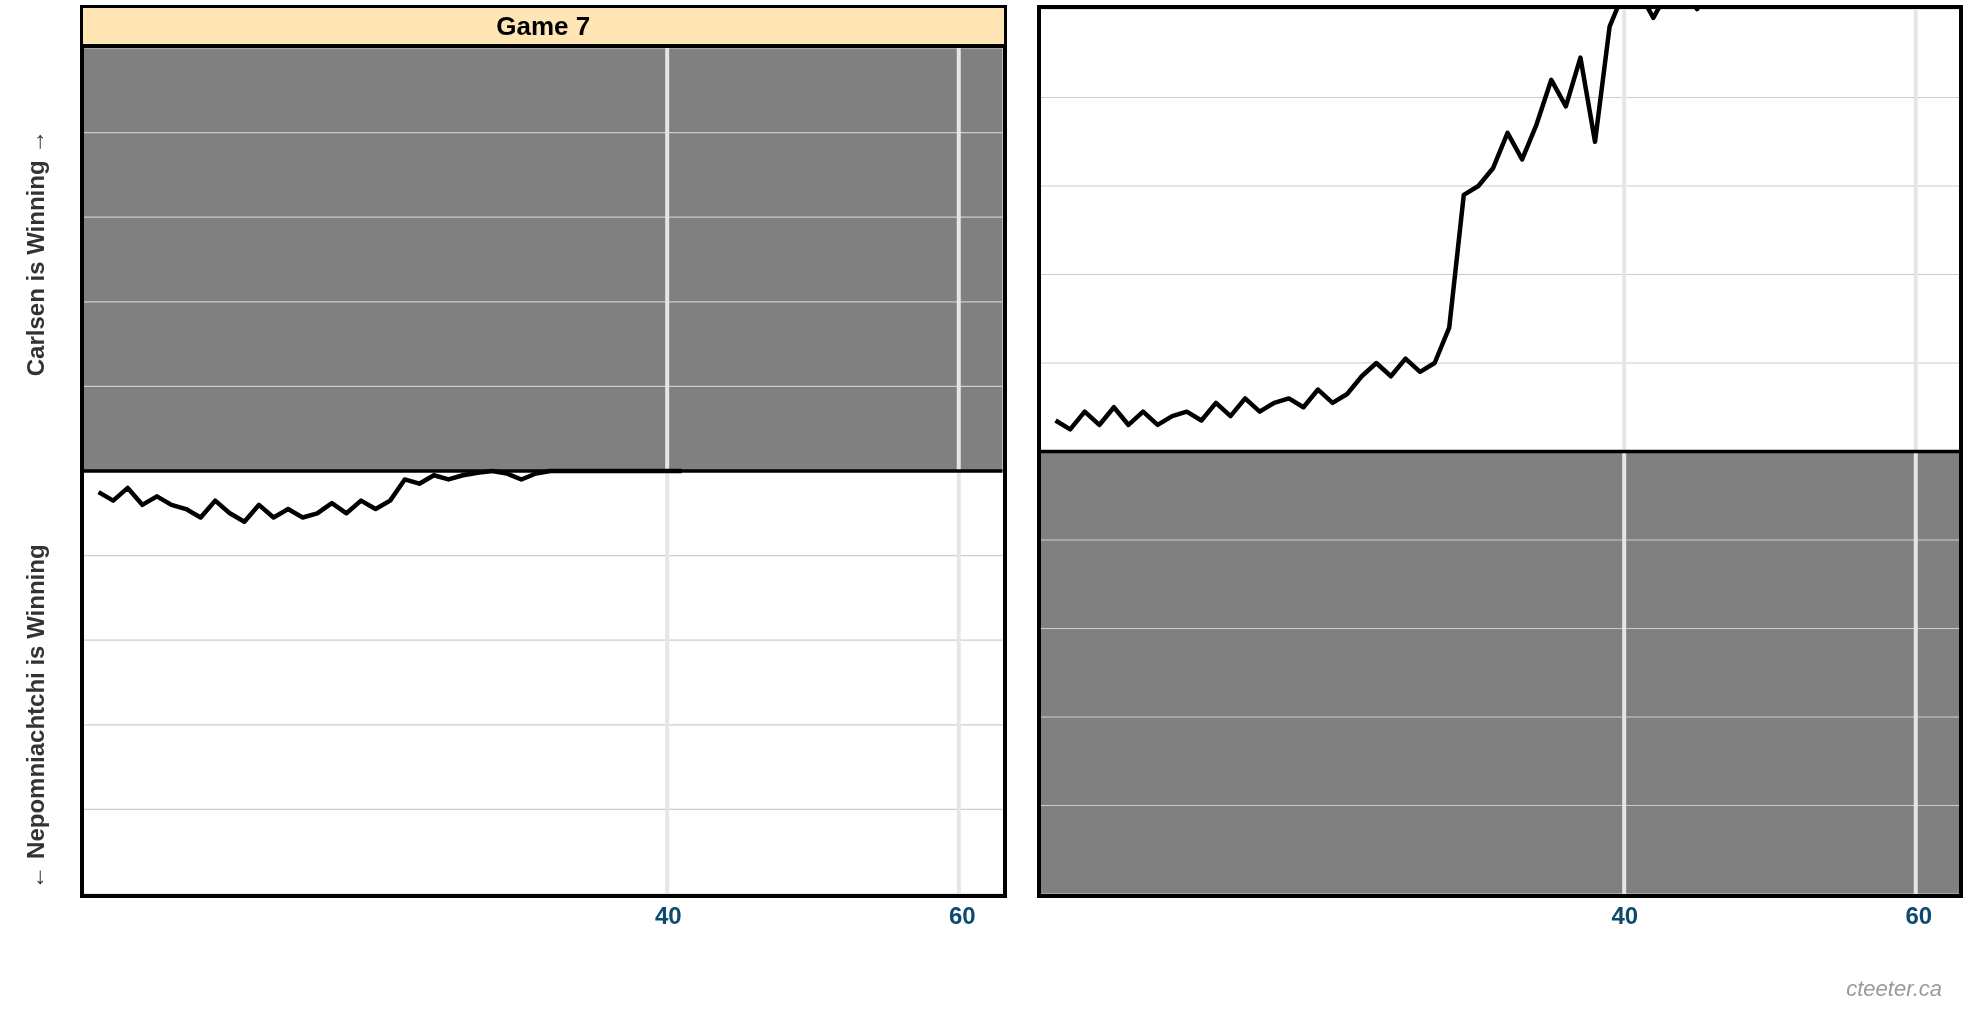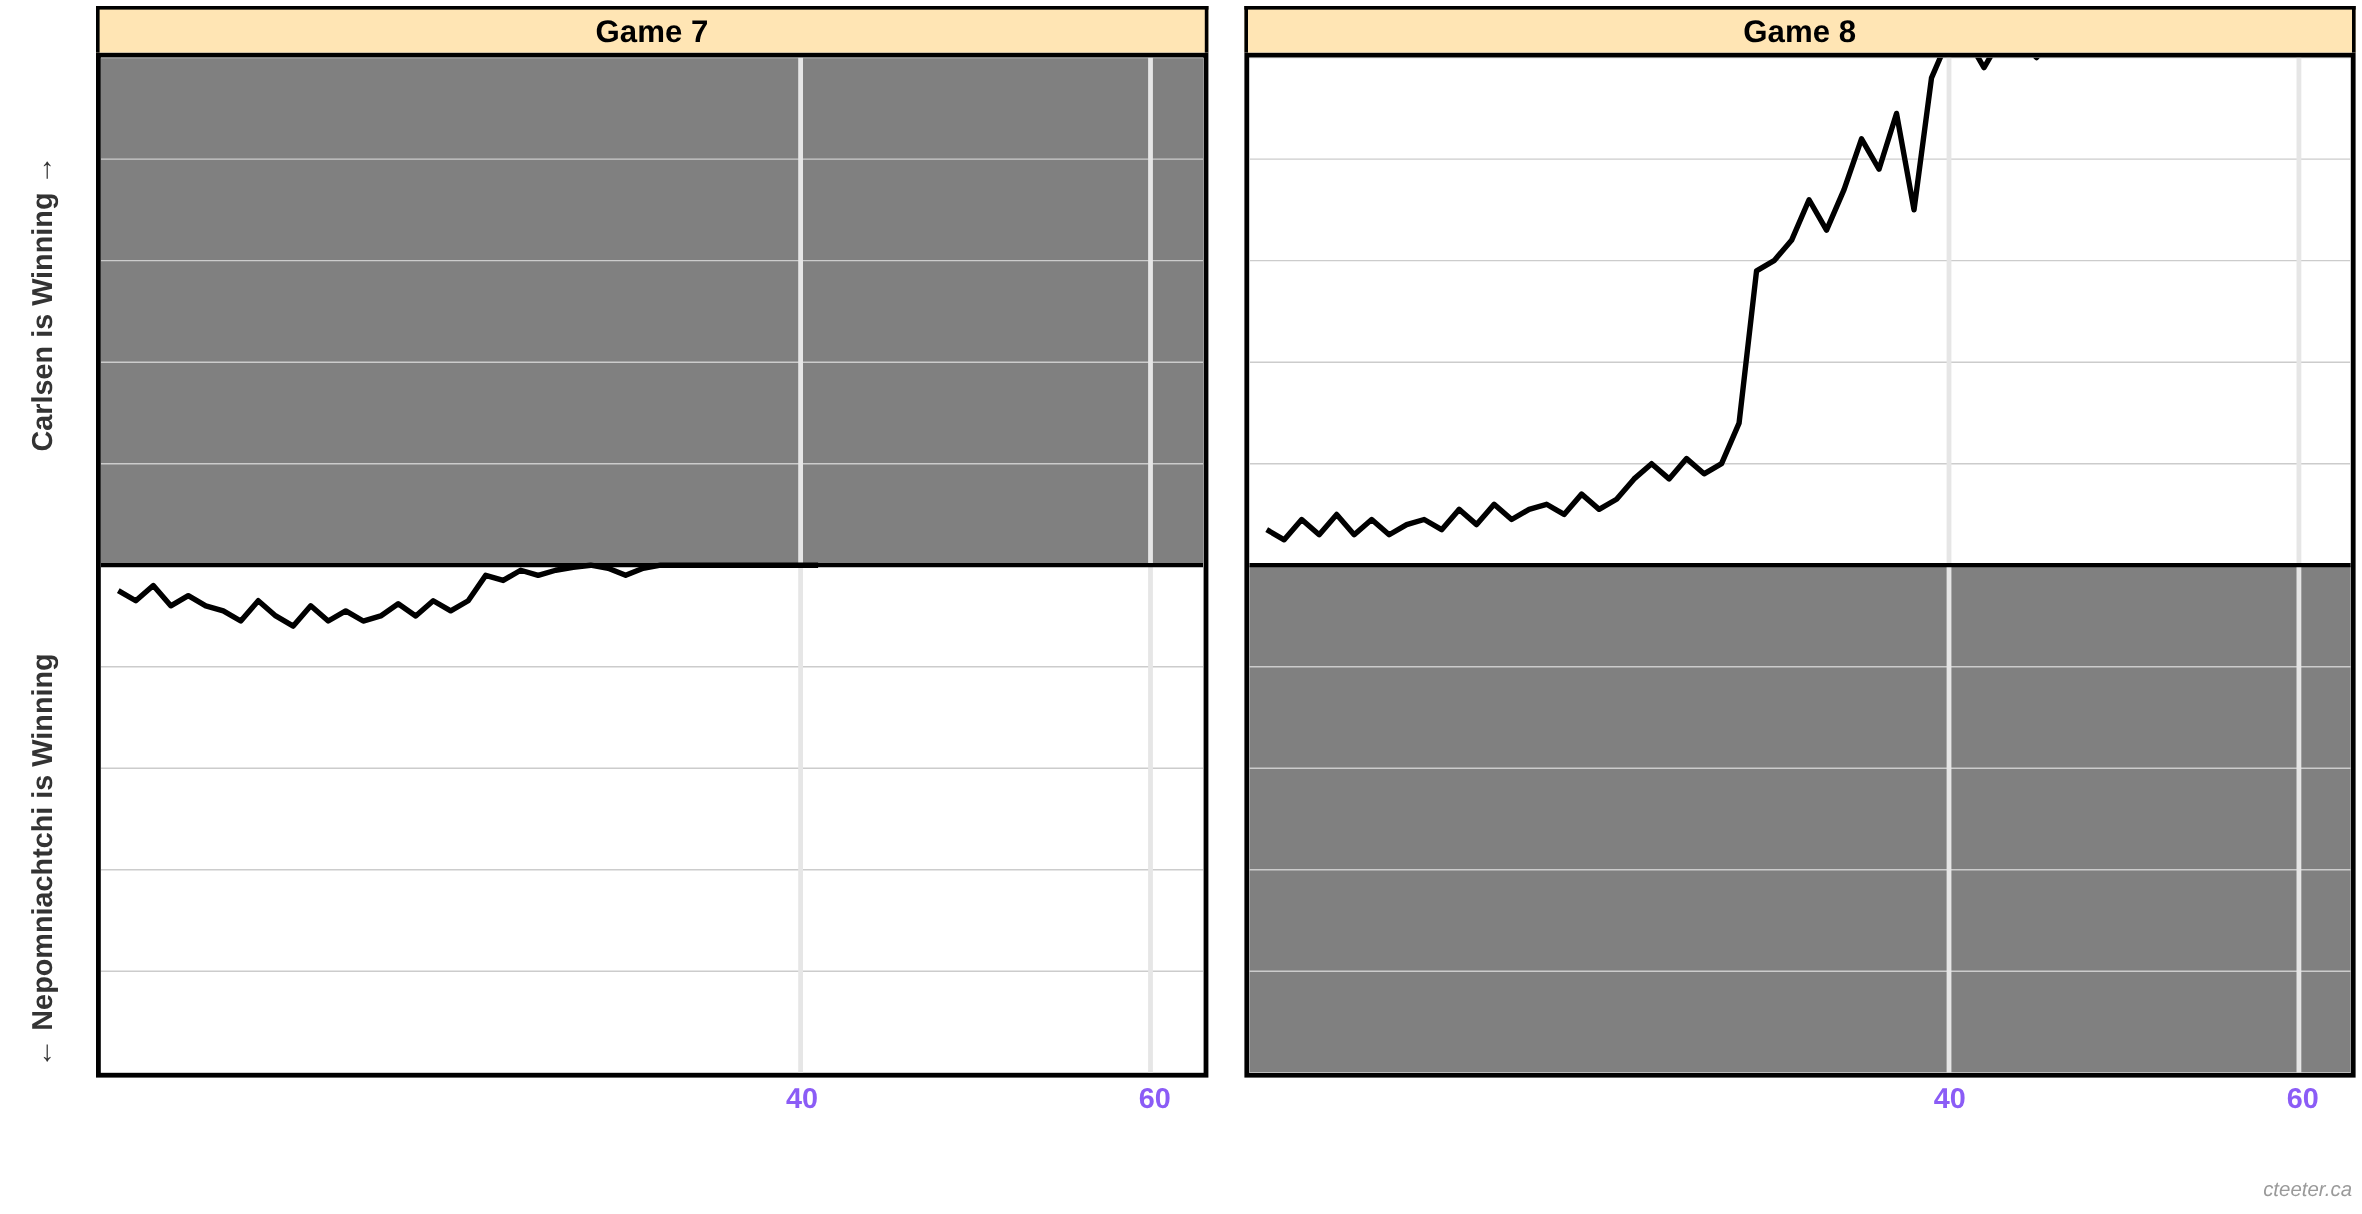--- a/index.html
+++ b/index.html
@@ -75,43 +75,43 @@
     inset: 0;
     width: 100%;
     height: 100%;
     display: block;
   }
   .xticks {
     height: 34px;
     position: relative;
     font-size: 24px;
     font-weight: 600;
-    color: #8b5cf6;
+    color: #0c4a6e;
   }
   .xtick {
     position: absolute;
     top: 4px;
     transform: translateX(-50%);
   }
   .xlabel {
     position: absolute;
     left: 0;
     right: 0;
     bottom: 38px;
     text-align: center;
     font-size: 28px;
     font-weight: 700;
   }
   .credit {
     position: absolute;
-    right: 8px;
+    right: 26px;
     bottom: 10px;
     font-style: italic;
     color: #9a9a9a;
-    font-size: 17px;
+    font-size: 22px;
   }
 </style>
 </head>
 <body>
 
 <div class="wrap">
 
   <div class="ylabels">
     <span class="ylabel top">Carlsen is Winning →</span>
     <span class="ylabel bottom">← Nepomniachtchi is Winning</span>
@@ -141,21 +141,20 @@
             <path d="M15.873015873015872 525 L31.746031746031743 535 L47.61904761904761 520 L63.49206349206349 540 L79.36507936507937 530 L95.23809523809523 540 L111.1111111111111 545 L126.98412698412697 555 L142.85714285714286 535 L158.73015873015873 550 L174.60317460317458 560 L190.47619047619045 540 L206.34920634920633 555 L222.2222222222222 545 L238.09523809523807 555 L253.96825396825395 550 L269.8412698412698 538 L285.7142857142857 550 L301.58730158730157 535 L317.46031746031747 545 L333.3333333333333 535 L349.20634920634916 509.99999999999994 L365.07936507936506 515 L380.9523809523809 505 L396.8253968253968 509.99999999999994 L412.69841269841265 505 L428.57142857142856 501.99999999999994 L444.4444444444444 500 L460.3174603174603 503 L476.19047619047615 509.99999999999994 L492.06349206349205 503 L507.9365079365079 500 L523.8095238095239 500 L539.6825396825396 500 L555.5555555555555 500 L571.4285714285714 500 L587.3015873015873 500 L603.1746031746031 500 L619.047619047619 500 L634.9206349206349 500 L650.7936507936508 500 " fill="none" stroke="#000000" stroke-width="4.5" vector-effect="non-scaling-stroke" stroke-linejoin="round"></path>
           </svg>
       </div>
       <div class="xticks" id="xticks-0">
           <span class="xtick" style="left: 63.4921%;">40</span>
           <span class="xtick" style="left: 95.2381%;">60</span>
         </div>
     </div>
 
     <div class="panel">
-      <div class="strip">Game 8</div>
       <div class="plotouter">
         <svg class="plot" id="svg-1" preserveAspectRatio="none" viewBox="0 0 1000 1000">
             <rect x="0" y="500" width="1000" height="500" fill="#808080"></rect>
             <line x1="0" x2="1000" y1="1000" y2="1000" stroke="#cccccc" stroke-width="1.2" vector-effect="non-scaling-stroke"></line>
             <line x1="0" x2="1000" y1="900" y2="900" stroke="#cccccc" stroke-width="1.2" vector-effect="non-scaling-stroke"></line>
             <line x1="0" x2="1000" y1="800" y2="800" stroke="#cccccc" stroke-width="1.2" vector-effect="non-scaling-stroke"></line>
             <line x1="0" x2="1000" y1="700" y2="700" stroke="#cccccc" stroke-width="1.2" vector-effect="non-scaling-stroke"></line>
             <line x1="0" x2="1000" y1="600" y2="600" stroke="#cccccc" stroke-width="1.2" vector-effect="non-scaling-stroke"></line>
             <line x1="0" x2="1000" y1="500" y2="500" stroke="#cccccc" stroke-width="1.2" vector-effect="non-scaling-stroke"></line>
             <line x1="0" x2="1000" y1="400" y2="400" stroke="#cccccc" stroke-width="1.2" vector-effect="non-scaling-stroke"></line>

